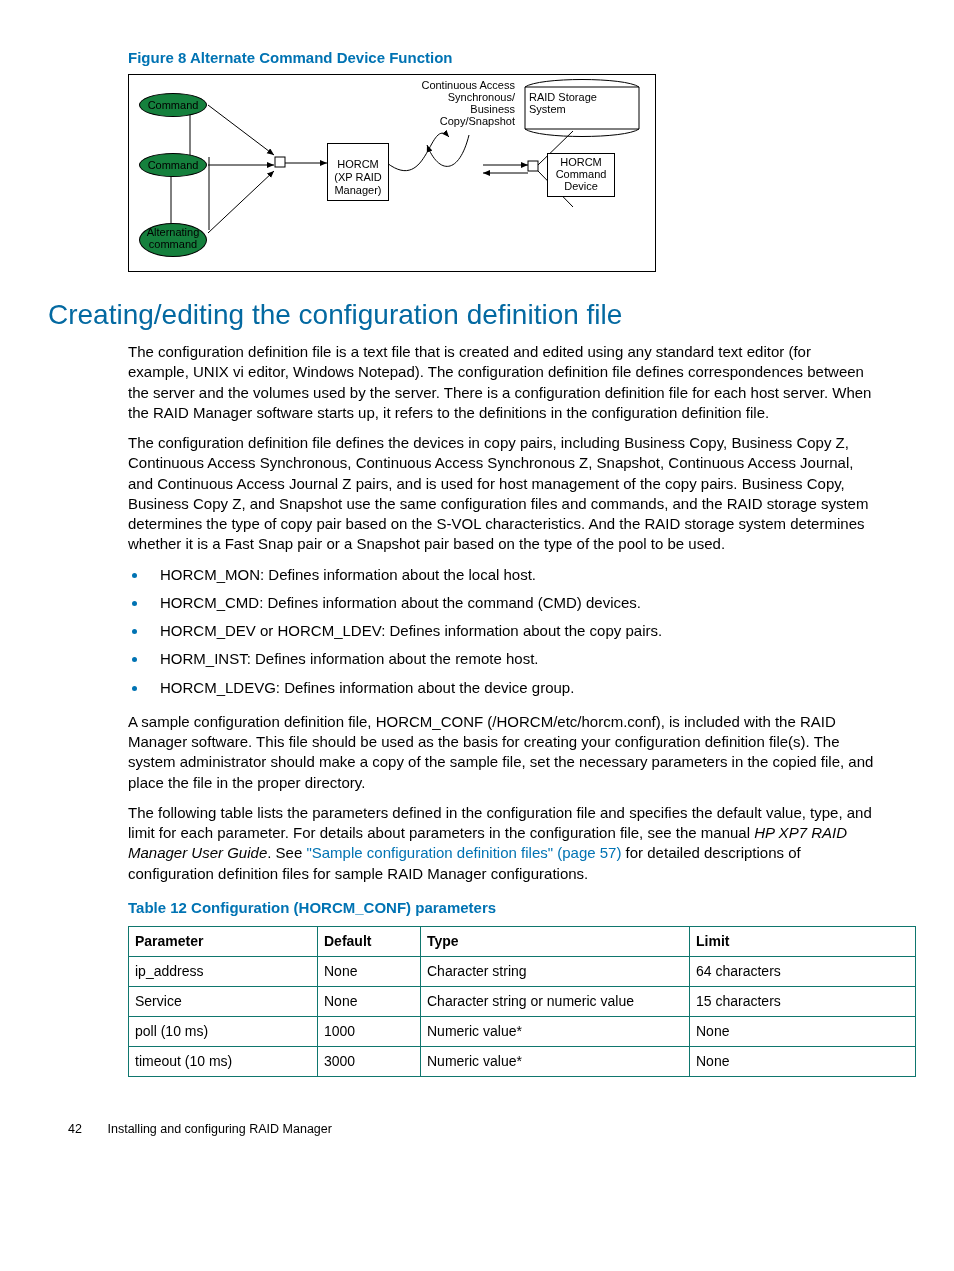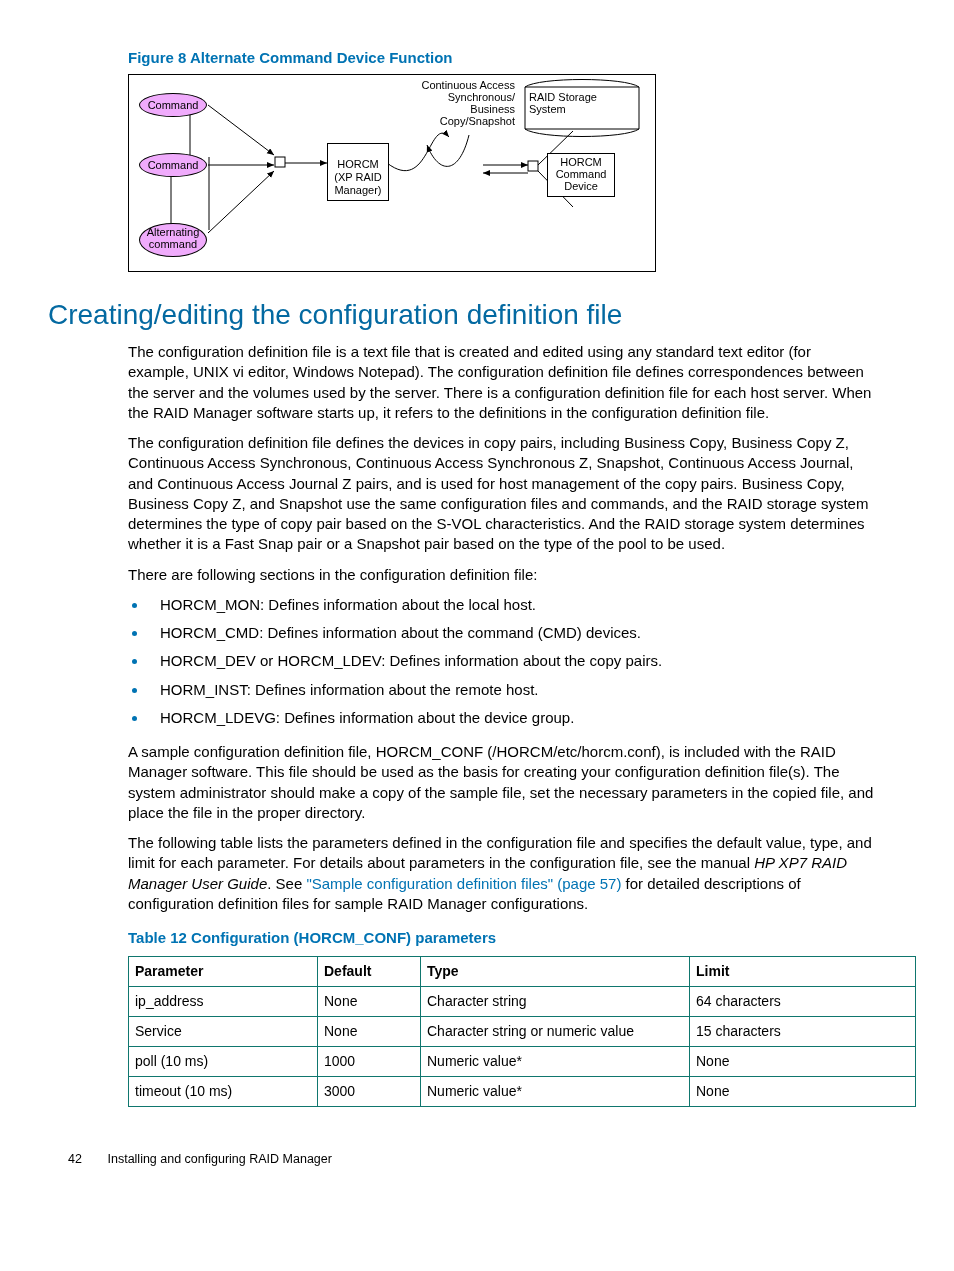--- a/index.html
+++ b/index.html
@@ -26,21 +26,21 @@
       height: 196px;
       position: relative;
       font-size: 11px;
       margin-bottom: 24px;
     }
     .figure-box .node-ellipse {
       position: absolute;
       border: 1px solid #000;
       border-radius: 50%;
       text-align: center;
-      background: #f0abfc;
+      background: #15803d;
     }
     .figure-box .node-rect {
       position: absolute;
       border: 1px solid #000;
       text-align: center;
       background: #fff;
     }
     h1 {
       color: #0369a1;
       font-weight: normal;
@@ -131,21 +131,20 @@
   <div style="position:absolute; left:272px; top:4px; width:114px; text-align:right; line-height:12px;">Continuous Access Synchronous/ Business Copy/Snapshot</div>
   <div style="position:absolute; left:400px; top:16px; width:106px; text-align:left; line-height:12px;">RAID Storage System</div>
   <div class="node-rect" style="left:418px; top:78px; width:66px; height:40px; line-height:12px; padding-top:2px;">HORCM Command Device</div>
 </div>
 
 <h1>Creating/editing the configuration definition file</h1>
 
 <div class="body-text">
   <p>The configuration definition file is a text file that is created and edited using any standard text editor (for example, UNIX vi editor, Windows Notepad). The configuration definition file defines correspondences between the server and the volumes used by the server. There is a configuration definition file for each host server. When the RAID Manager software starts up, it refers to the definitions in the configuration definition file.</p>
   <p>The configuration definition file defines the devices in copy pairs, including Business Copy, Business Copy Z, Continuous Access Synchronous, Continuous Access Synchronous Z, Snapshot, Continuous Access Journal, and Continuous Access Journal Z pairs, and is used for host management of the copy pairs. Business Copy, Business Copy Z, and Snapshot use the same configuration files and commands, and the RAID storage system determines the type of copy pair based on the S-VOL characteristics. And the RAID storage system determines whether it is a Fast Snap pair or a Snapshot pair based on the type of the pool to be used.</p>
-  <p>There are following sections in the configuration definition file:</p>
   <ul class="sections">
     <li>HORCM_MON: Defines information about the local host.</li>
     <li>HORCM_CMD: Defines information about the command (CMD) devices.</li>
     <li>HORCM_DEV or HORCM_LDEV: Defines information about the copy pairs.</li>
     <li>HORM_INST: Defines information about the remote host.</li>
     <li>HORCM_LDEVG: Defines information about the device group.</li>
   </ul>
   <p>A sample configuration definition file, HORCM_CONF (/HORCM/etc/horcm.conf), is included with the RAID Manager software. This file should be used as the basis for creating your configuration definition file(s). The system administrator should make a copy of the sample file, set the necessary parameters in the copied file, and place the file in the proper directory.</p>
   <p>
     <span>The following table lists the parameters defined in the configuration file and specifies the default value, type, and limit for each parameter. For details about parameters in the configuration file, see the manual </span><span class="italic">HP XP7 RAID Manager User Guide</span><span>. See </span><span class="link">"Sample configuration definition files" (page 57)</span><span> for detailed descriptions of configuration definition files for sample RAID Manager configurations.</span>

